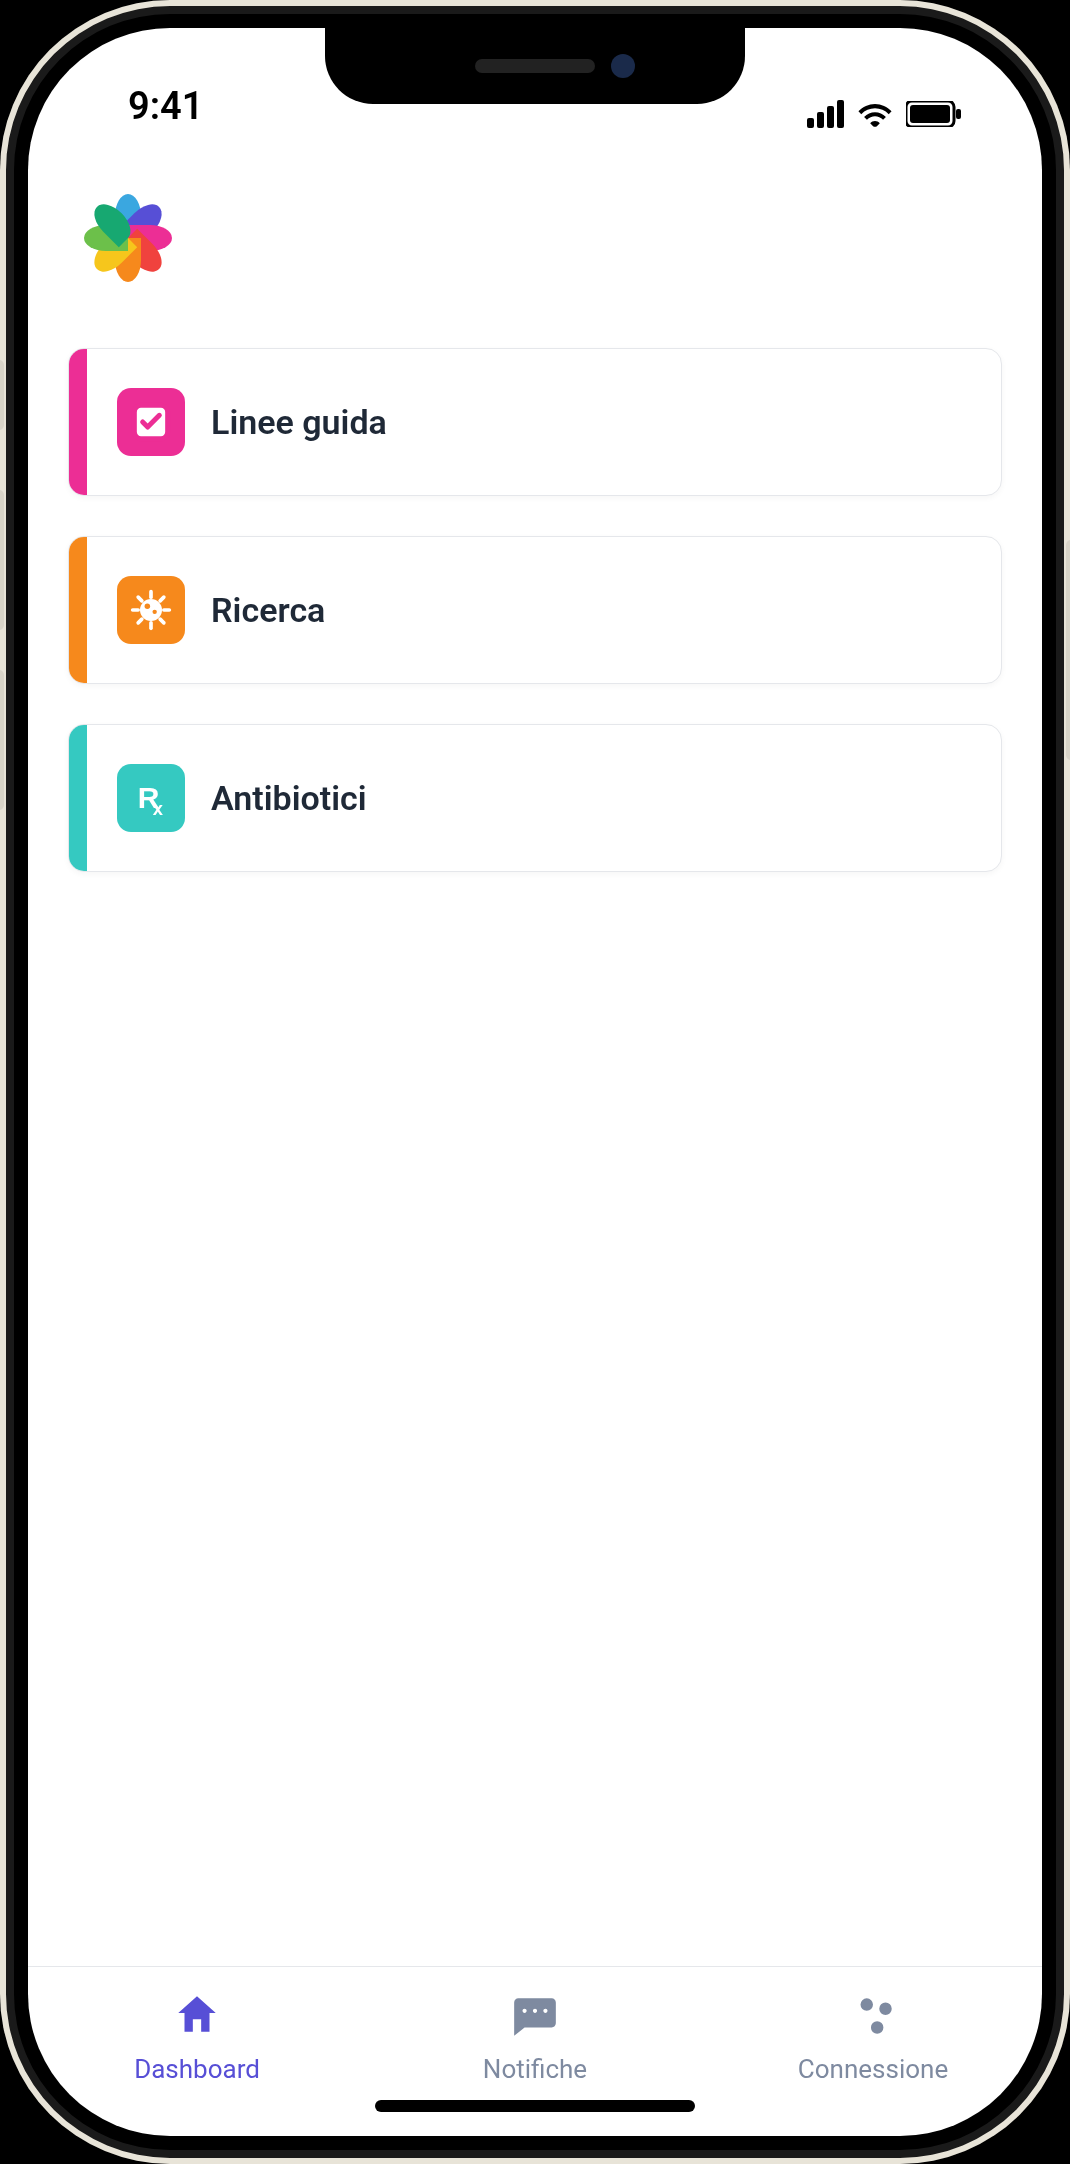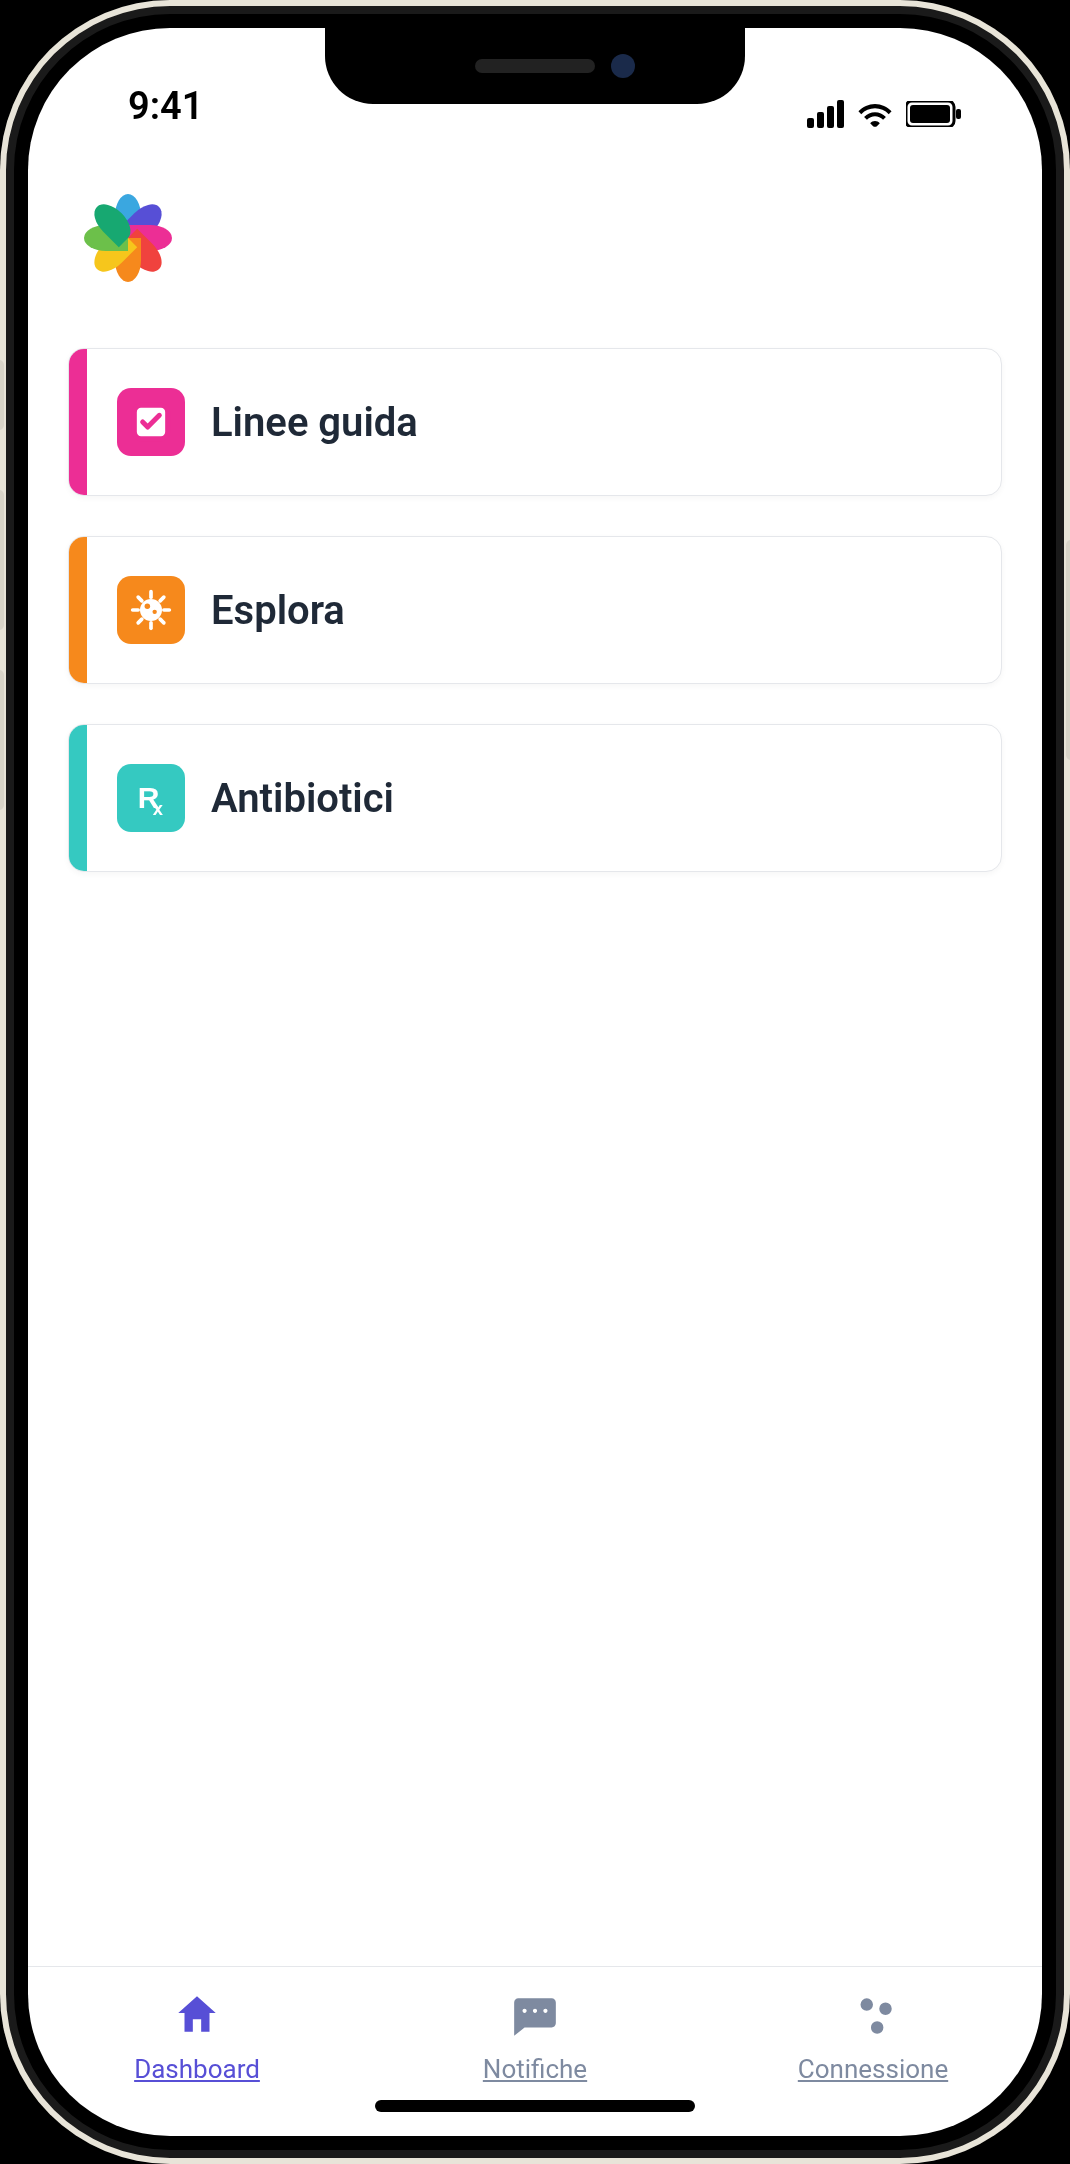--- a/index.html
+++ b/index.html
@@ -165,40 +165,39 @@
     width: 68px;
     height: 68px;
     border-radius: 14px;
     margin: 0 26px 0 30px;
     display: flex;
     align-items: center;
     justify-content: center;
     flex-shrink: 0;
   }
   .card-title {
-    font-size: 40px;
+    font-size: 34px;
     font-weight: 600;
     color: #1f2937;
   }
   .tab-bar {
     height: 170px;
     border-top: 1px solid #e5e7eb;
     display: flex;
     padding-bottom: 30px;
   }
   .tab-item {
     flex: 1;
     display: flex;
     flex-direction: column;
     align-items: center;
     justify-content: center;
     gap: 8px;
     color: #7e8aa0;
     font-size: 26px;
-    text-decoration: underline;
   }
   .tab-item.active { color: #574fd6; }
   .tab-item svg { width: 50px; height: 50px; }
   .home-indicator {
     position: absolute;
     bottom: 24px;
     left: 50%;
     transform: translateX(-50%);
     width: 320px;
     height: 12px;
@@ -280,21 +279,21 @@
                     <line x1="19" y1="12" x2="22" y2="12"></line>
                     <line x1="5" y1="5" x2="7" y2="7"></line>
                     <line x1="17" y1="17" x2="19" y2="19"></line>
                     <line x1="5" y1="19" x2="7" y2="17"></line>
                     <line x1="17" y1="7" x2="19" y2="5"></line>
                   </g>
                   <circle cx="10" cy="10" r="1.5" fill="#f6891c"></circle>
                   <circle cx="14" cy="13" r="1.2" fill="#f6891c"></circle>
                 </svg>
               </div>
-    <div class="card-title">Esplora</div>
+    <div class="card-title">Ricerca</div>
             </div>
             <div class="card">
     <div class="card-accent" style="background:#35c9c1"></div>
     <div class="card-icon" style="background:#35c9c1">
                 <svg width="40" height="40" viewBox="0 0 24 24">
                   <text x="4" y="18" font-size="18" font-weight="bold" fill="#fff" font-family="Arial">R</text>
                   <text x="13" y="22" font-size="11" font-weight="bold" fill="#fff" font-family="Arial">x</text>
                 </svg>
               </div>
     <div class="card-title">Antibiotici</div>

